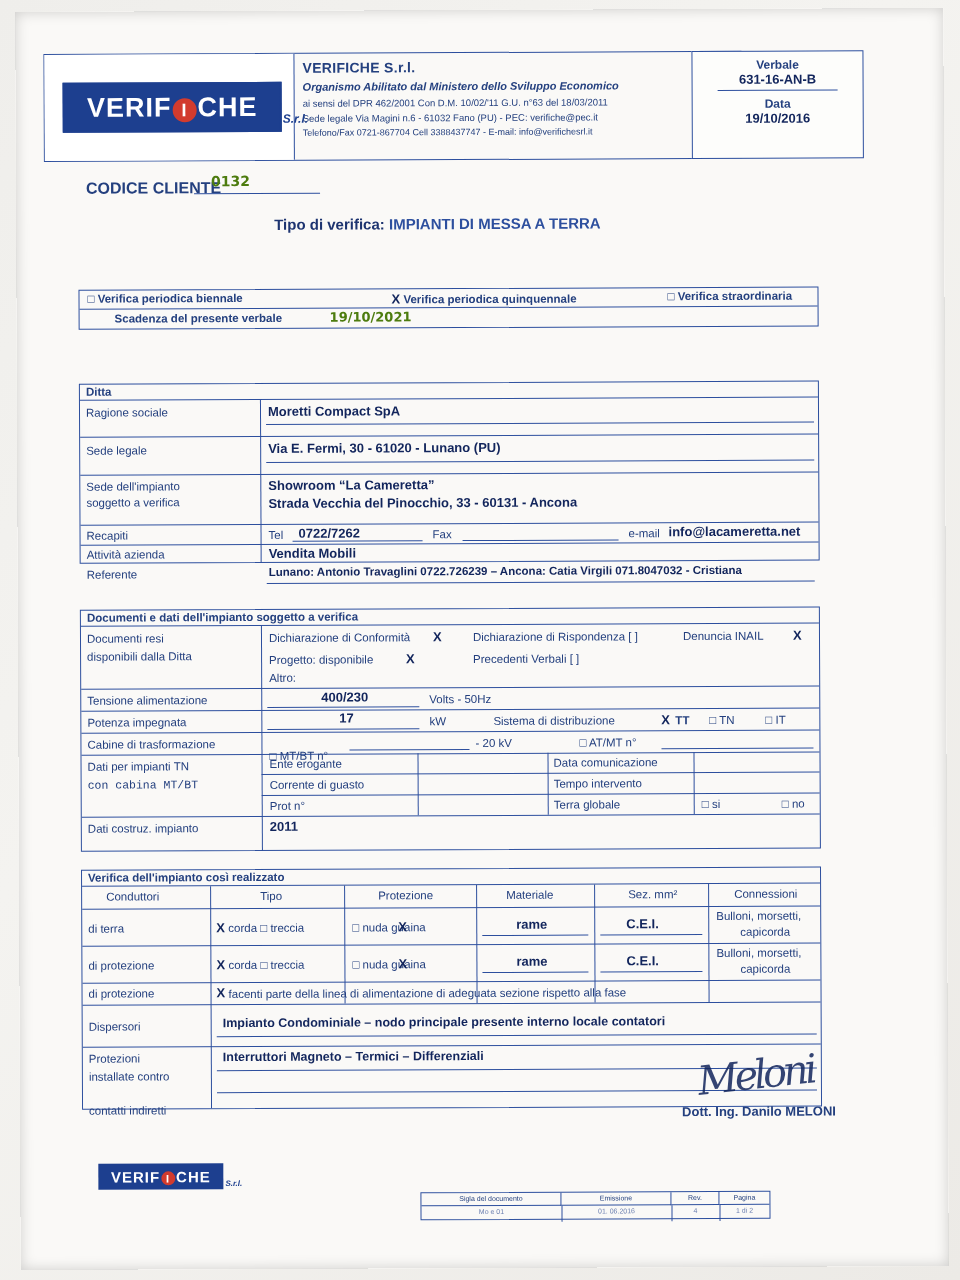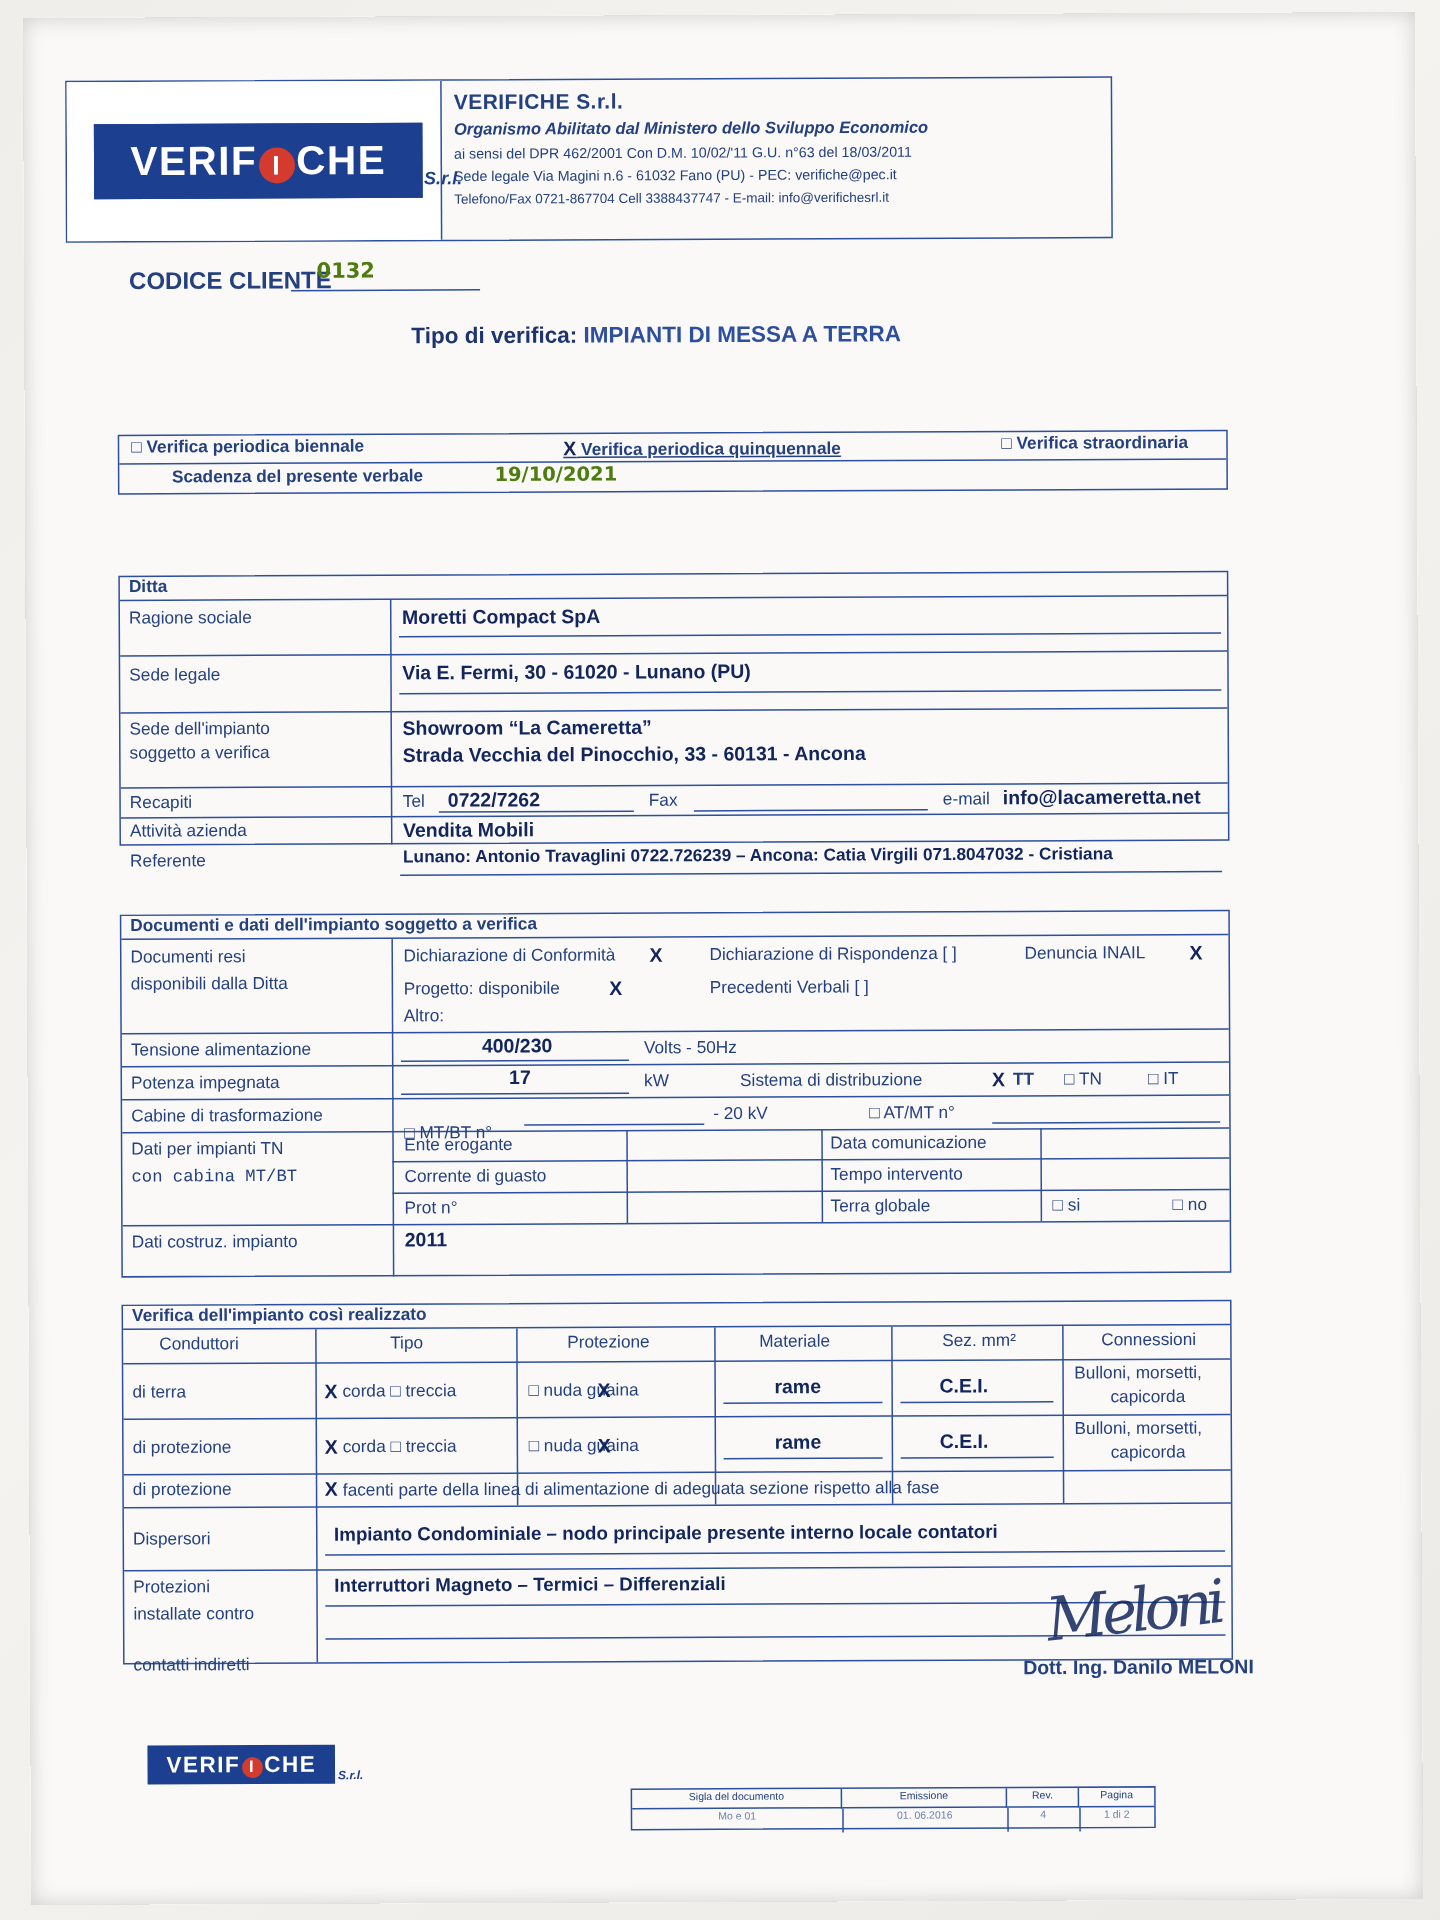--- a/index.html
+++ b/index.html
@@ -144,37 +144,44 @@
         </div>
         <div class="hdr-mid">
           <div class="l1">VERIFICHE S.r.l.</div>
           <div class="l2">Organismo Abilitato dal Ministero dello Sviluppo Economico</div>
           <div class="l3">ai sensi del DPR 462/2001  Con D.M. 10/02/'11  G.U. n°63 del 18/03/2011</div>
           <div class="l4">Sede legale Via Magini n.6 - 61032 Fano (PU) - PEC: verifiche@pec.it</div>
           <div class="l5">Telefono/Fax 0721-867704 Cell 3388437747 - E-mail: info@verifichesrl.it</div>
         </div>
       </div>
 
+      <div class="hdr-right">
+        <div class="lab">Verbale</div>
+        <div class="val">631-16-AN-B</div>
+        <div class="sep"></div>
+        <div class="lab">Data</div>
+        <div class="val">19/10/2016</div>
+      </div>
 
       <div class="cod-lab">CODICE CLIENTE</div>
       <div class="cod-val hand">0132</div>
       <div class="cod-line"></div>
 
       <div class="tipo">
         <span class="dark">Tipo di verifica:</span>
         <span class="t2">IMPIANTI DI MESSA A TERRA</span>
       </div>
 
       <div class="perbox">
         <div class="r1"></div>
         <div class="pi" style="left:8px; top:2px;">
           <span>□</span>
           <span>Verifica periodica biennale</span>
         </div>
-        <div class="pi" style="left:296px; top:2px;text-decoration:underline;">
+        <div class="pi" style="left:312px; top:2px;">
           <span class="chk">X</span>
           <span>Verifica periodica quinquennale</span>
         </div>
         <div class="pi" style="left:588px; top:2px;">
           <span>□</span>
           <span>Verifica straordinaria</span>
         </div>
         <div class="pi" style="left:8px; top:22px;margin-left:27px;">Scadenza del presente verbale</div>
         <div class="hand" style="position:absolute; left:250px; top:20px; font-size:13px;">19/10/2021</div>
       </div>

